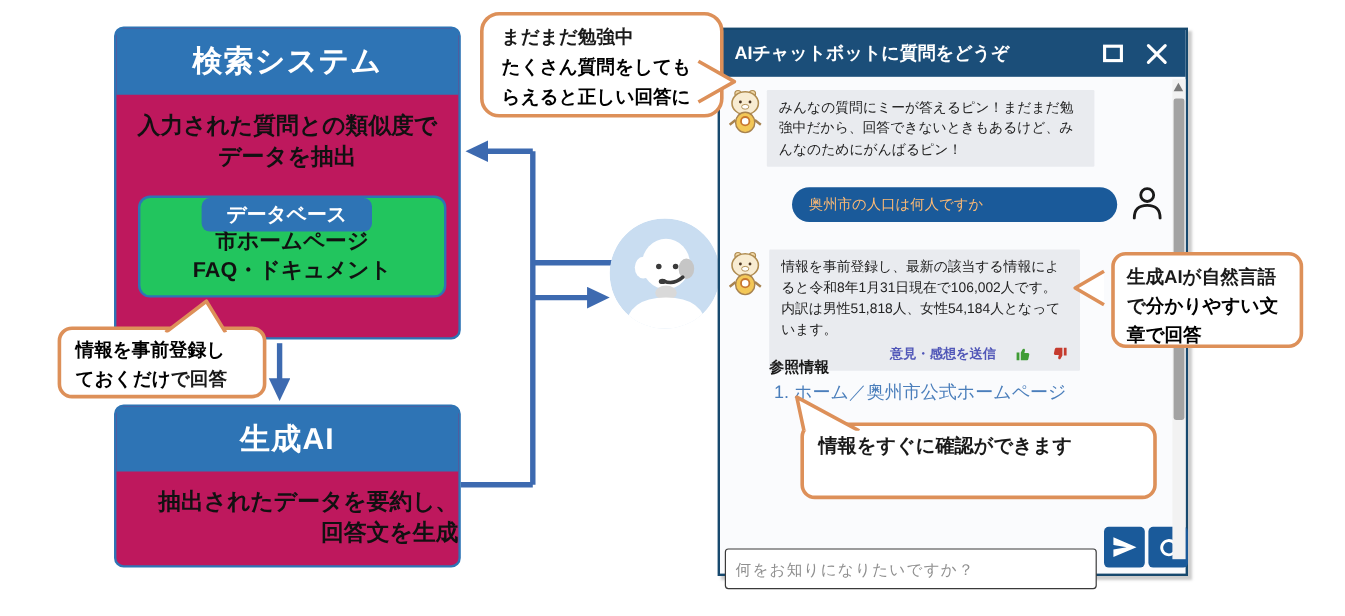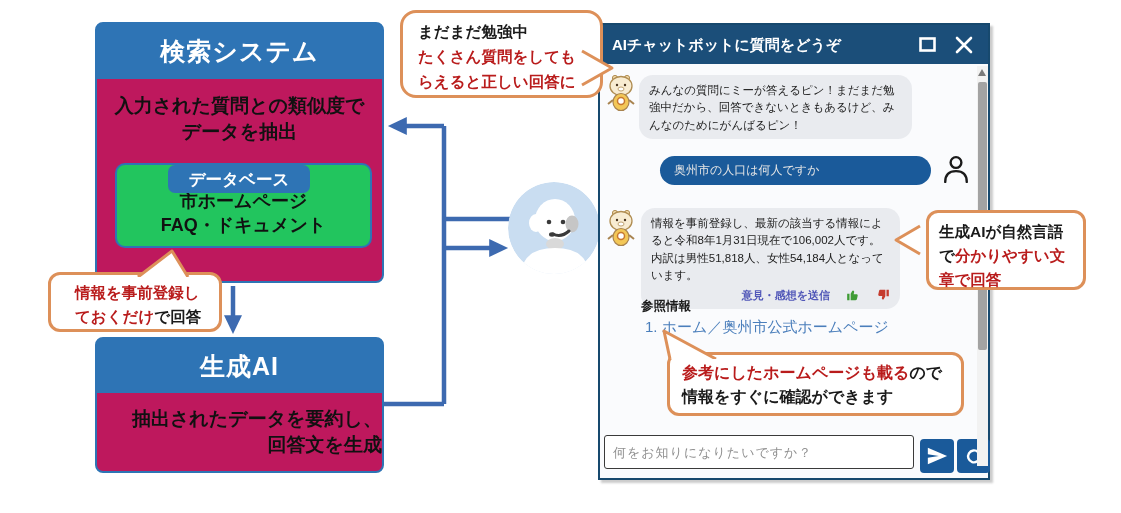--- a/index.html
+++ b/index.html
@@ -14,46 +14,46 @@
   .sysbox-body{color:#111;font-weight:bold;font-size:19px;text-align:center;line-height:1.35;white-space:pre-line;}
   .dbbox{position:absolute;left:115px;top:163px;width:257px;height:85px;border:2.5px solid #2E74B5;
     border-radius:10px;background:#22c55e;box-sizing:border-box;z-index:3;}
   .db-content{padding-top:24px;text-align:center;font-weight:bold;font-size:18px;line-height:1.35;color:#111;white-space:pre-line;}
   .dbtag{position:absolute;left:168px;top:165px;width:142px;height:28px;background:#2E74B5;border-radius:7px;
     color:#fff;font-weight:bold;font-size:16.5px;text-align:center;line-height:28px;z-index:4;}
 
   
   .callout{position:absolute;background:#fff;border:3px solid #DD9059;border-radius:12px;
     font-weight:bold;box-sizing:border-box;z-index:6;margin-left:15px;}
-  .callout .orange{color:#b91c1c;}
+  .callout .orange{color:#000000;}
   .callout .blacktx{color:#1a1a1a;}
   .ptr{position:absolute;z-index:7;}
 
   
   .arrows{position:absolute;left:0;top:0;z-index:1;}
 
   
   .operator{position:absolute;left:508px;top:182px;width:92px;height:92px;z-index:2;}
 
   
   .chatwin{position:absolute;left:598px;top:23px;width:392px;height:457px;background:#fafbfd;
     border:2px solid #17496e;box-sizing:border-box;z-index:3;box-shadow:3px 3px 2px rgba(110,110,110,.35);}
   .chat-header{position:absolute;left:0;top:0;right:0;height:39px;background:#1B4E79;}
   .chat-title{position:absolute;left:12px;top:0;line-height:39px;color:#fff;font-weight:bold;font-size:15px;}
   .winbtn{position:absolute;top:10px;width:20px;height:20px;cursor:pointer;}
-  .bubble{position:absolute;border-radius:14px;box-sizing:border-box;}
+  .bubble{position:absolute;border-radius:1px;box-sizing:border-box;}
   .bubble.bot{background:#E9EBEF;color:#222;font-size:11.5px;line-height:1.5;padding:7px 10px 5px 10px;}
-  .bubble.user{background:#1A5A9A;color:#e5e5e5;font-size:12px;border-radius:15px;padding:0 14px;line-height:29px;}
+  .bubble.user{background:#1A5A9A;color:#fdba74;font-size:12px;border-radius:15px;padding:0 14px;line-height:29px;}
   .avatar{position:absolute;width:32px;height:38px;}
   .feedback-row{display:flex;justify-content:flex-end;align-items:center;gap:16px;margin-top:3px;
     font-size:11px;font-weight:bold;color:#5157B8;}
   .feedback-row .thumb{width:14px;height:14px;cursor:pointer;}
   .ref-head{position:absolute;font-weight:bold;font-size:12.5px;color:#1a1a1a;}
   .ref-link{position:absolute;font-size:15px;color:#4A7EBB;cursor:pointer;}
-  .chat-input{position:absolute;left:4px;top:410px;width:310px;height:34px;border:1.5px solid #3a3a3a;
+  .chat-input{position:absolute;left:4px;top:432px;width:310px;height:34px;border:1.5px solid #3a3a3a;
     border-radius:3px;box-sizing:border-box;font-size:13px;padding:0 8px;color:#333;background:#fff;
     font-family:"Liberation Sans","DejaVu Sans",sans-serif;}
   .chat-input::placeholder{color:#8f8f8f;letter-spacing:1px;}
   .sqbtn{position:absolute;top:414px;width:34px;height:34px;background:#1A5A9A;border-radius:4px;
     display:flex;align-items:center;justify-content:center;cursor:pointer;}
   .scrollbar{position:absolute;left:377px;top:41px;width:11px;height:400px;background:#f2f2f2;}
   .scroll-up{position:absolute;left:1px;top:3px;width:0;height:0;border-left:4.5px solid transparent;
     border-right:4.5px solid transparent;border-bottom:7px solid #7a7a7a;}
   .scroll-thumb{position:absolute;left:1px;top:16px;width:9px;height:268px;background:#A3A3A3;border-radius:2px;cursor:pointer;}
 </style>
@@ -87,21 +87,21 @@
 FAQ・ドキュメント</div>
   </div>
   <div class="dbtag">データベース</div>
 
   <div class="sysbox" style="left:95px;top:337px;width:289px;height:136px;">
     <div class="sysbox-header" style="height:54px;line-height:54px;">生成AI</div>
     <div class="sysbox-body" style="padding-top:13px;text-align:right;">抽出されたデータを要約し、
 回答文を生成</div>
   </div>
 
-  <div class="callout" style="left:33px;top:272px;width:174px;height:60px;padding:6px 0 0 24px;font-size:15.5px;line-height:1.55;">
+  <div class="callout" style="left:33px;top:272px;width:174px;height:60px;padding:6px 0 0 12px;font-size:15.5px;line-height:1.55;">
     <div><span class="orange">情報を事前登録し</span></div>
     <div>
       <span class="orange">ておくだけ</span><span class="blacktx">で回答</span>
     </div>
   </div>
   <svg class="ptr" style="left:128px;top:247px;" width="64" height="30">
     <polygon points="10,30 44,4 60,30" fill="#fff"></polygon>
     <path d="M10,30 L44,4 L60,30" fill="none" stroke="#DD9059" stroke-width="3" stroke-linejoin="round"></path>
   </svg>
 
@@ -231,23 +231,20 @@
 
   <div class="callout" style="left:911px;top:210px;width:160px;height:80px;padding:7px 10px;font-size:15.5px;line-height:1.55;">
     <span class="blacktx">生成AIが自然言語で</span><span class="orange">分かりやすい文章で回答</span>
   </div>
   <svg class="ptr" style="left:892px;top:222px;" width="32" height="36">
     <polygon points="28,4 4,18 28,32" fill="#fff"></polygon>
     <path d="M28,4 L4,18 L28,32" fill="none" stroke="#DD9059" stroke-width="3" stroke-linejoin="round"></path>
   </svg>
 
   <div class="callout" style="left:652px;top:352px;width:297px;height:64px;padding:6px 12px;font-size:16px;line-height:1.5;">
-    <div>
-      <span class="orange">参考にしたホームページも載る</span><span class="blacktx">ので</span>
-    </div>
     <div class="blacktx">情報をすぐに確認ができます</div>
   </div>
   <svg class="ptr" style="left:658px;top:327px;" width="62" height="32">
     <polygon points="12,32 6,4 58,32" fill="#fff"></polygon>
     <path d="M12,32 L6,4 L58,32" fill="none" stroke="#DD9059" stroke-width="3" stroke-linejoin="round"></path>
   </svg>
 
 </div>
 
 </body></html>

